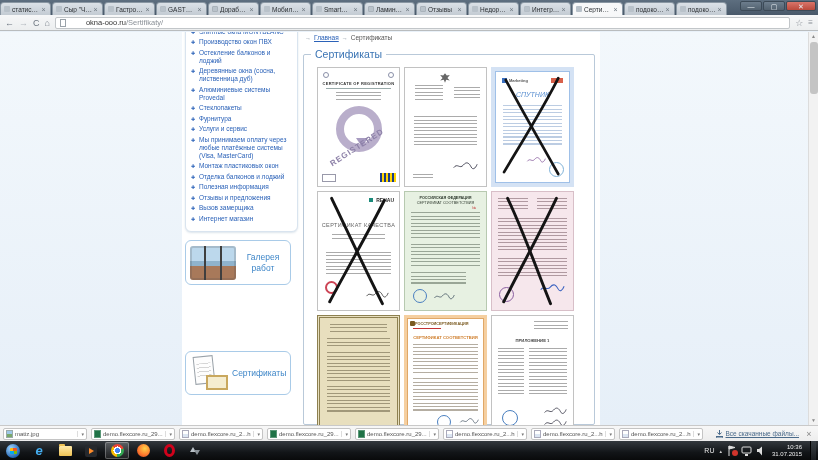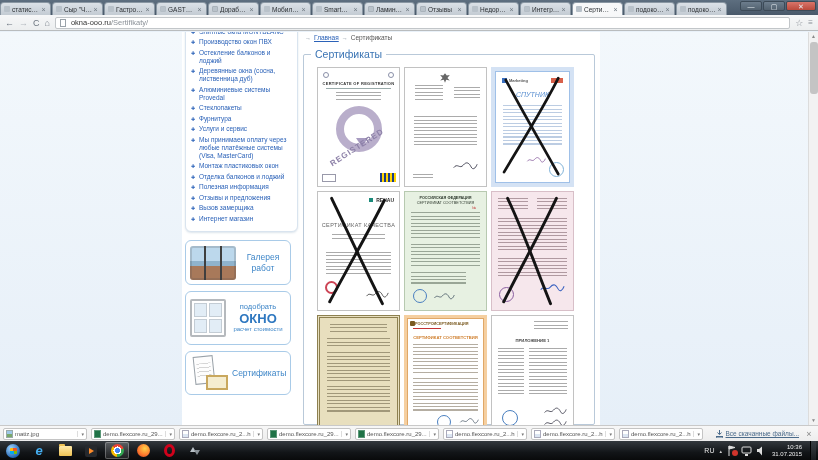--- a/index.html
+++ b/index.html
@@ -30,21 +30,21 @@
   .win-btn { width:22px; height:10px; font-size:7px; line-height:9px; text-align:center; color:#e8edf2;
     background:linear-gradient(180deg,#6d7d8d,#52616f); border:1px solid #3c4a57; border-radius:2px; }
   .win-btn.close { background:linear-gradient(180deg,#d9756a,#bb4a3c); width:30px; }
 
   
   .toolbar { position:absolute; top:15px; left:0; width:818px; height:16px; background:linear-gradient(180deg,#f6f7f8,#eceeef);
     border-bottom:1px solid #b9bcbe; display:flex; align-items:center; padding:0 5px; gap:5px; }
   .nav-ic, .tool-ic { font-size:9px; color:#6d7680; line-height:12px; }
   .tool-ic.dim { color:#b4bac0; }
   .omnibox { flex:1; height:12px; background:#fff; border:1px solid #c2c6c9; border-radius:2px;
-    display:flex; align-items:center; padding:0 4px; gap:5px; }
+    display:flex; align-items:center; padding:0 4px; gap:20px; }
   .page-ic { width:6px; height:8px; border:1px solid #9aa2a9; background:#fff; }
   .url { font-size:7.5px; color:#333; }
   .url .path { color:#8a9097; }
   .star-ic, .menu-ic { color:#8a9097; font-size:9px; }
   .menu-ic { letter-spacing:0; font-size:8px; }
 
   
   .viewport { position:absolute; top:32px; left:0; width:818px; height:393px; overflow:hidden;
     background:linear-gradient(180deg,#f3f8fc,#e6eff8); }
   .content-col { position:absolute; left:182px; top:0; width:418px; height:100%; background:#fff; }
@@ -388,33 +388,20 @@
             <span class="bullet">✚</span>
             <span class="m-label">Интернет магазин</span>
           </div>
         </div>
 
       <div class="widget w-gallery">
         <div class="g-img"></div>
         <div class="w-label">Галерея работ</div>
       </div>
 
-      <div class="widget w-calc">
-        <div class="calc-img">
-            <div></div>
-            <div></div>
-            <div></div>
-            <div></div>
-          </div>
-        <div class="calc-text">
-          <div class="calc-l1">подобрать</div>
-          <div class="calc-l2">ОКНО</div>
-          <div class="calc-l3">расчет стоимости</div>
-        </div>
-      </div>
 
       <div class="widget w-certs">
         <div class="certs-img">
           <div class="c-back"></div>
             <div class="c-front"></div>
         </div>
         <div class="w-label">Сертификаты</div>
       </div>
 
     </div>

